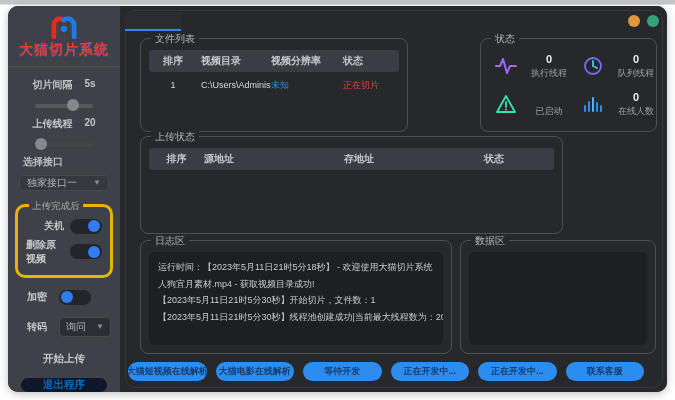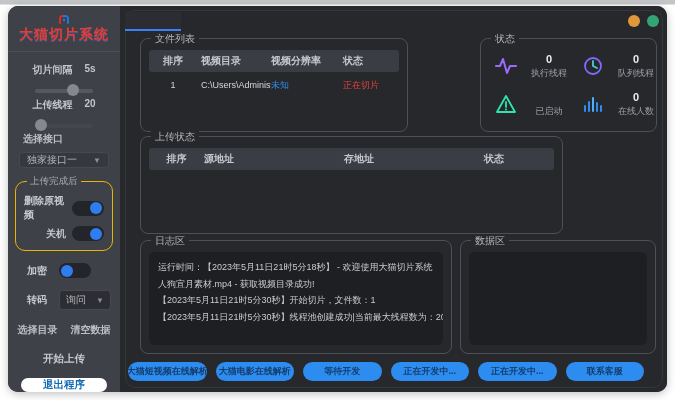--- a/index.html
+++ b/index.html
@@ -30,37 +30,37 @@
   .slider .knob.p55 { left:55%; }
   .slider .knob.p0 { left:0; }
   .side-label { margin-top:11px; align-self:flex-start; margin-left:15px;
     font-size:10px; font-weight:bold; color:#bcbec2; }
   .dropdown {
     margin-top:6px; width:90px; height:20px; background:#35383d;
     border:1px solid #47494e; border-radius:4px; display:flex; align-items:center;
     justify-content:space-between; padding:0 7px; font-size:10px; color:#b4b6ba;
   }
   .caret { font-size:8px; color:#8a8c90; }
-  .group { margin-top:13px; width:98px; border:1px solid #eab308; border-radius:10px;
+  .group { margin-top:13px; width:98px; border:3px solid #eab308; border-radius:10px;
     padding:8px 6px 5px; position:relative; }
   .group-legend { position:absolute; top:-7px; left:11px; background:#3e4147;
     padding:0 3px; font-size:9.5px; color:#a9abaf; }
   .toggle-row { display:flex; align-items:center; justify-content:flex-end; gap:6px; margin:4px 2px; }
   .toggle-row .t-label { font-size:10px; font-weight:bold; color:#c6c8cc; }
   .toggle { width:32px; height:15px; border-radius:8px; background:#23252a; position:relative; flex-shrink:0; }
   .toggle .tknob { position:absolute; top:1.5px; width:12px; height:12px; border-radius:50%; background:#2f7df0; }
   .toggle.on .tknob { right:2px; }
   .toggle.off .tknob { left:2px; }
   .inline-row { margin-top:12px; width:100%; padding-left:19px; display:flex; align-items:center; gap:12px; }
   .inline-row .t-label { font-size:10px; font-weight:bold; color:#c6c8cc; }
   .dropdown.small { margin-top:0; width:52px; height:20px; background:#2c2e33; padding:0 6px; }
   .dir-row { margin-top:13px; display:flex; gap:13px; font-size:10px; font-weight:bold; color:#bdbfc3; }
   .text-btn { cursor:default; }
   .start-upload { margin-top:15px; font-size:10.5px; font-weight:bold; color:#c6c8cc; }
-  .exit-btn { margin-top:12px; width:86px; height:25px; border-radius:13px; background:#ffffff;
+  .exit-btn { margin-top:12px; width:86px; height:25px; border-radius:13px; background:#0f172a;
     display:flex; align-items:center; justify-content:center;
     font-size:10.5px; font-weight:bold; color:#0f6ab4; }
   
   .main { flex:1; position:relative; background:#26282c; }
   .main-card { position:absolute; left:5px; top:4px; right:4px; bottom:4px;
     border:1px solid #34373c; border-radius:10px; }
   .dots { position:absolute; top:9px; right:8px; display:flex; gap:7px; }
   .dot { width:12px; height:12px; border-radius:50%; }
   .tab { position:absolute; left:5px; top:6px; width:56px; height:17px; background:#2b2d32; }
   .tab-underline { position:absolute; left:5px; top:23px; width:56px; height:2px; background:#3b82f6; }
@@ -135,27 +135,27 @@
 
     <div class="side-label">选择接口</div>
     <div class="dropdown">
       <span>独家接口一</span>
       <span class="caret">▼</span>
     </div>
 
     <div class="group">
       <div class="group-legend">上传完成后</div>
       <div class="toggle-row">
-        <span class="t-label">删除原视频</span>
+        <span class="t-label">关机</span>
         <div class="toggle on">
             <div class="tknob"></div>
           </div>
       </div>
       <div class="toggle-row">
-        <span class="t-label">关机</span>
+        <span class="t-label">删除原视频</span>
         <div class="toggle on">
             <div class="tknob"></div>
           </div>
       </div>
     </div>
 
     <div class="inline-row">
       <span class="t-label">加密</span>
       <div class="toggle off">
           <div class="tknob"></div>
@@ -163,24 +163,20 @@
     </div>
 
     <div class="inline-row">
       <span class="t-label">转码</span>
       <div class="dropdown small">
         <span>询问</span>
         <span class="caret">▼</span>
       </div>
     </div>
 
-    <div class="dir-row">
-      <span class="text-btn">选择目录</span>
-      <span class="text-btn">清空数据</span>
-    </div>
 
     <div class="start-upload">开始上传</div>
 
     <div class="exit-btn">退出程序</div>
   </div>
 
   <div class="main">
     <div class="main-card"></div>
     <div class="tab"></div>
     <div class="tab-underline"></div>

